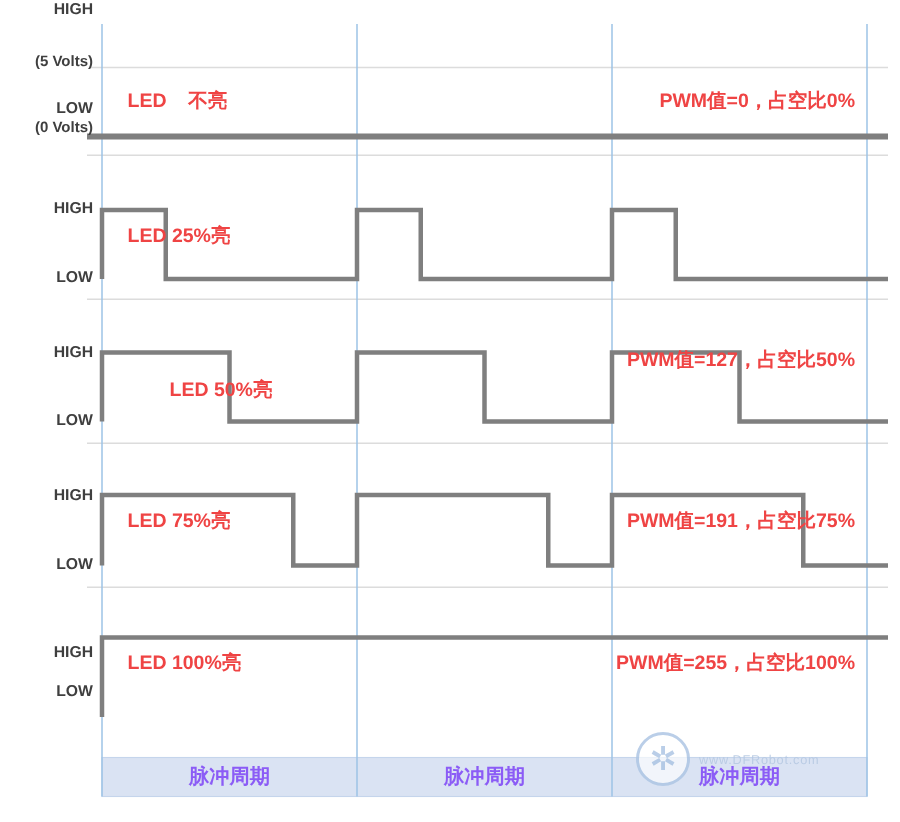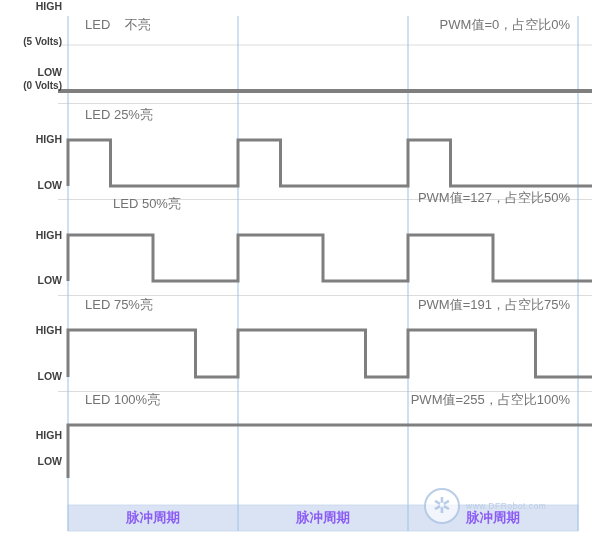--- a/index.html
+++ b/index.html
@@ -8,21 +8,21 @@
     font-family:"Liberation Sans","DejaVu Sans",sans-serif;overflow:hidden;border-radius:15px;
   }
   #wave-svg{position:absolute;left:0;top:0;width:600px;height:548px;}
   .abs{position:absolute;}
   .axis-label{
     width:62px;text-align:right;color:#3f3f3f;font-size:10.5px;font-weight:bold;
     line-height:12px;white-space:nowrap;
   }
   .axis-sub{font-weight:bold;font-size:10px;}
   .red-label{
-    color:#737373;font-size:13px;font-weight:normal;white-space:pre;line-height:15px;
+    color:#ef4444;font-size:13px;font-weight:bold;white-space:pre;line-height:15px;margin-top:42px;
   }
   .red-right{right:30px;}
   .red-left{left:85px;}
   .band-label{
     width:170px;text-align:center;color:#8b5cf6;font-size:13.5px;font-weight:bold;
     line-height:16px;z-index:2;
   }
   .watermark{
     z-index:3;display:flex;align-items:center;gap:6px;opacity:0.85;pointer-events:none;
   }
@@ -78,21 +78,21 @@
   <div class="abs axis-label" style="left:0;top:370px;">LOW</div>
 
   <div class="abs axis-label" style="left:0;top:429px;">HIGH</div>
   <div class="abs axis-label" style="left:0;top:455px;">LOW</div>
 
   <div class="abs red-label red-left" style="top:17px;">LED    不亮</div>
   <div class="abs red-label red-right" style="top:17px;">PWM值=0，占空比0%</div>
 
   <div class="abs red-label red-left" style="top:107px;">LED 25%亮</div>
 
-  <div class="abs red-label red-left" style="top:196px;padding-left:28px;">LED 50%亮</div>
+  <div class="abs red-label red-left" style="top:210px;padding-left:28px;">LED 50%亮</div>
   <div class="abs red-label red-right" style="top:190px;">PWM值=127，占空比50%</div>
 
   <div class="abs red-label red-left" style="top:297px;">LED 75%亮</div>
   <div class="abs red-label red-right" style="top:297px;">PWM值=191，占空比75%</div>
 
   <div class="abs red-label red-left" style="top:392px;">LED 100%亮</div>
   <div class="abs red-label red-right" style="top:392px;">PWM值=255，占空比100%</div>
 
   <div class="abs band-label" style="left:68px;top:510px;">脉冲周期</div>
   <div class="abs band-label" style="left:238px;top:510px;">脉冲周期</div>

